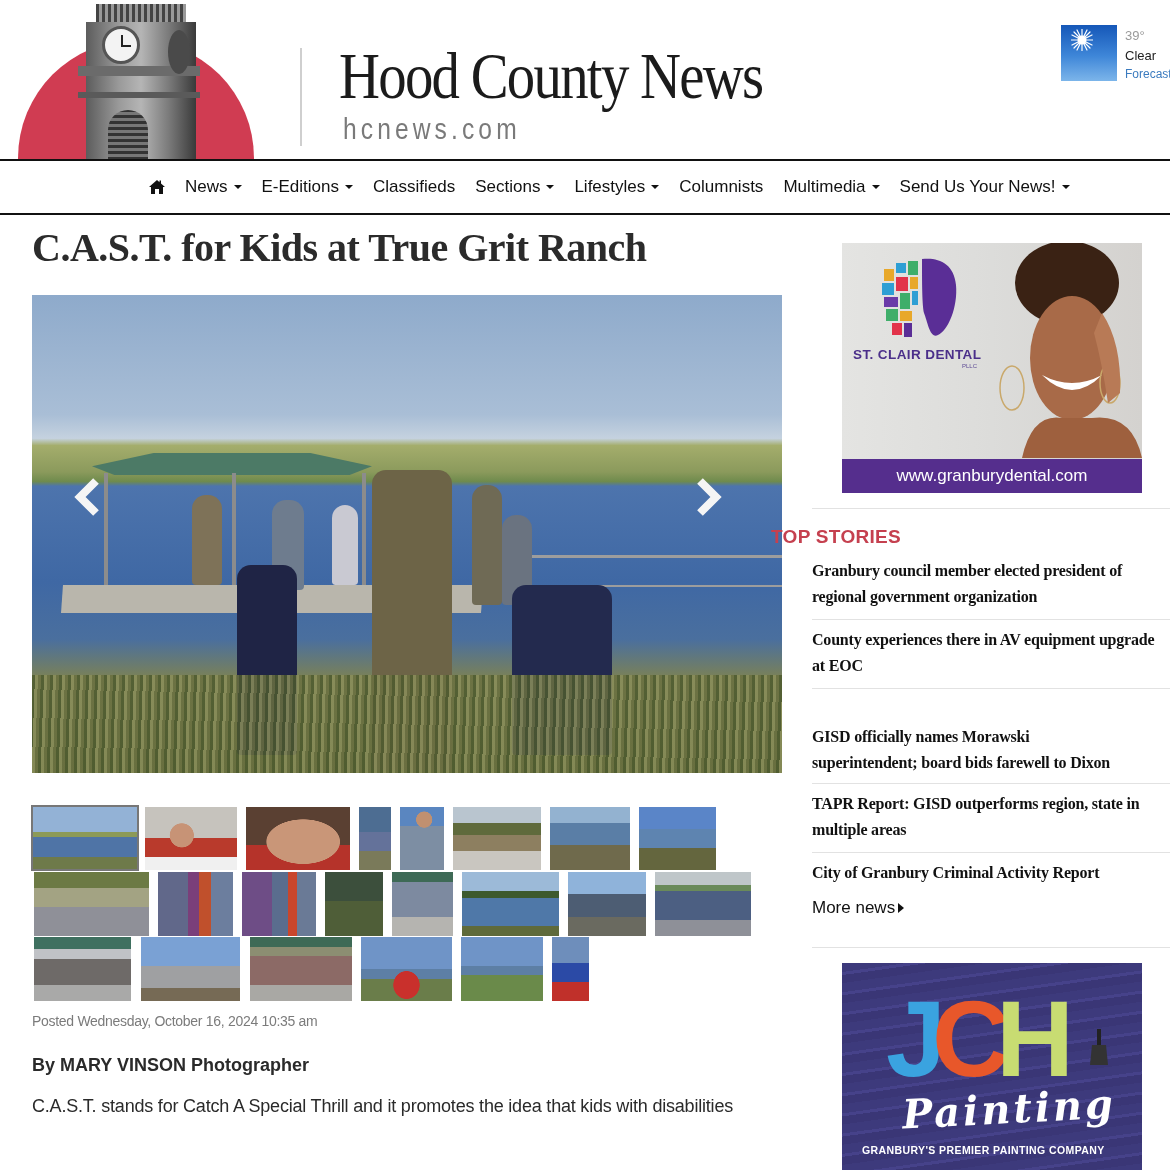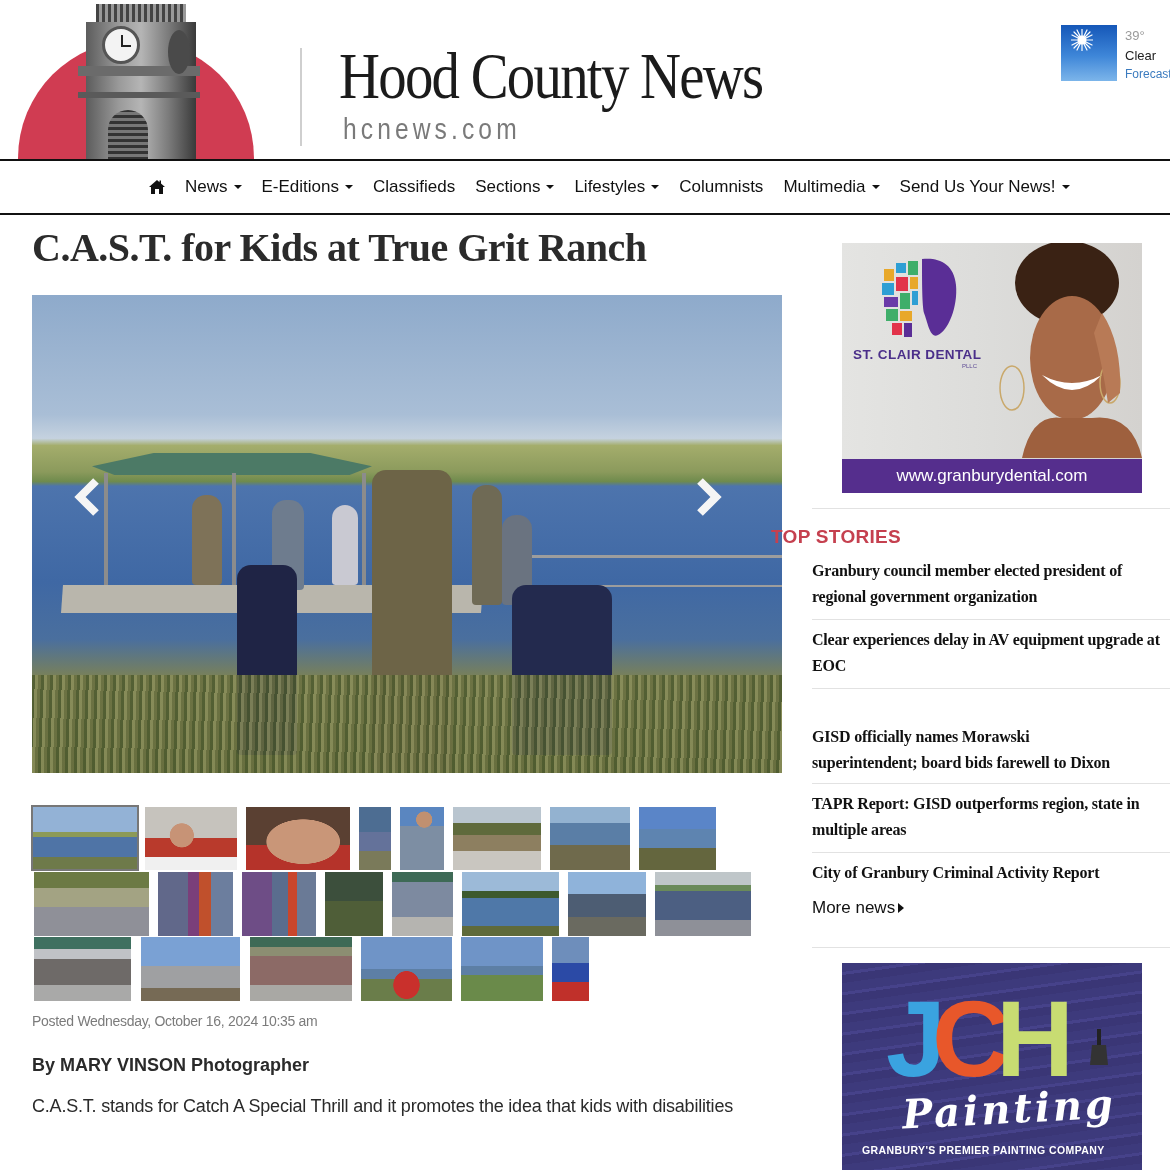--- a/index.html
+++ b/index.html
@@ -277,21 +277,21 @@
     <path d="M120 70 Q140 100 138 150 L126 160 Q120 120 112 90Z" fill="#b87a56"></path>
   </svg>
   <div class="ad-url-bar">www.granburydental.com</div>
 </div>
 
 <div class="side-rule" style="top:508px"></div>
 <div class="top-stories-title">TOP STORIES</div>
 
 <a class="story" style="top:558px">Granbury council member elected president of regional government organization</a>
 <div class="side-rule" style="top:619px"></div>
-<a class="story" style="top:627px">Clear experiences delay in AV equipment upgrade at EOC</a>
+<a class="story" style="top:627px">County experiences there in AV equipment upgrade at EOC</a>
 <div class="side-rule" style="top:688px"></div>
 <a class="story" style="top:724px;width:320px">GISD officially names Morawski superintendent; board bids farewell to Dixon</a>
 <div class="side-rule" style="top:783px"></div>
 <a class="story" style="top:791px;width:345px">TAPR Report: GISD outperforms region, state in multiple areas</a>
 <div class="side-rule" style="top:852px"></div>
 <a class="story" style="top:860px">City of Granbury Criminal Activity Report</a>
 
 <a class="more-news">
   <span>More news</span>
   <span class="tri"></span>

